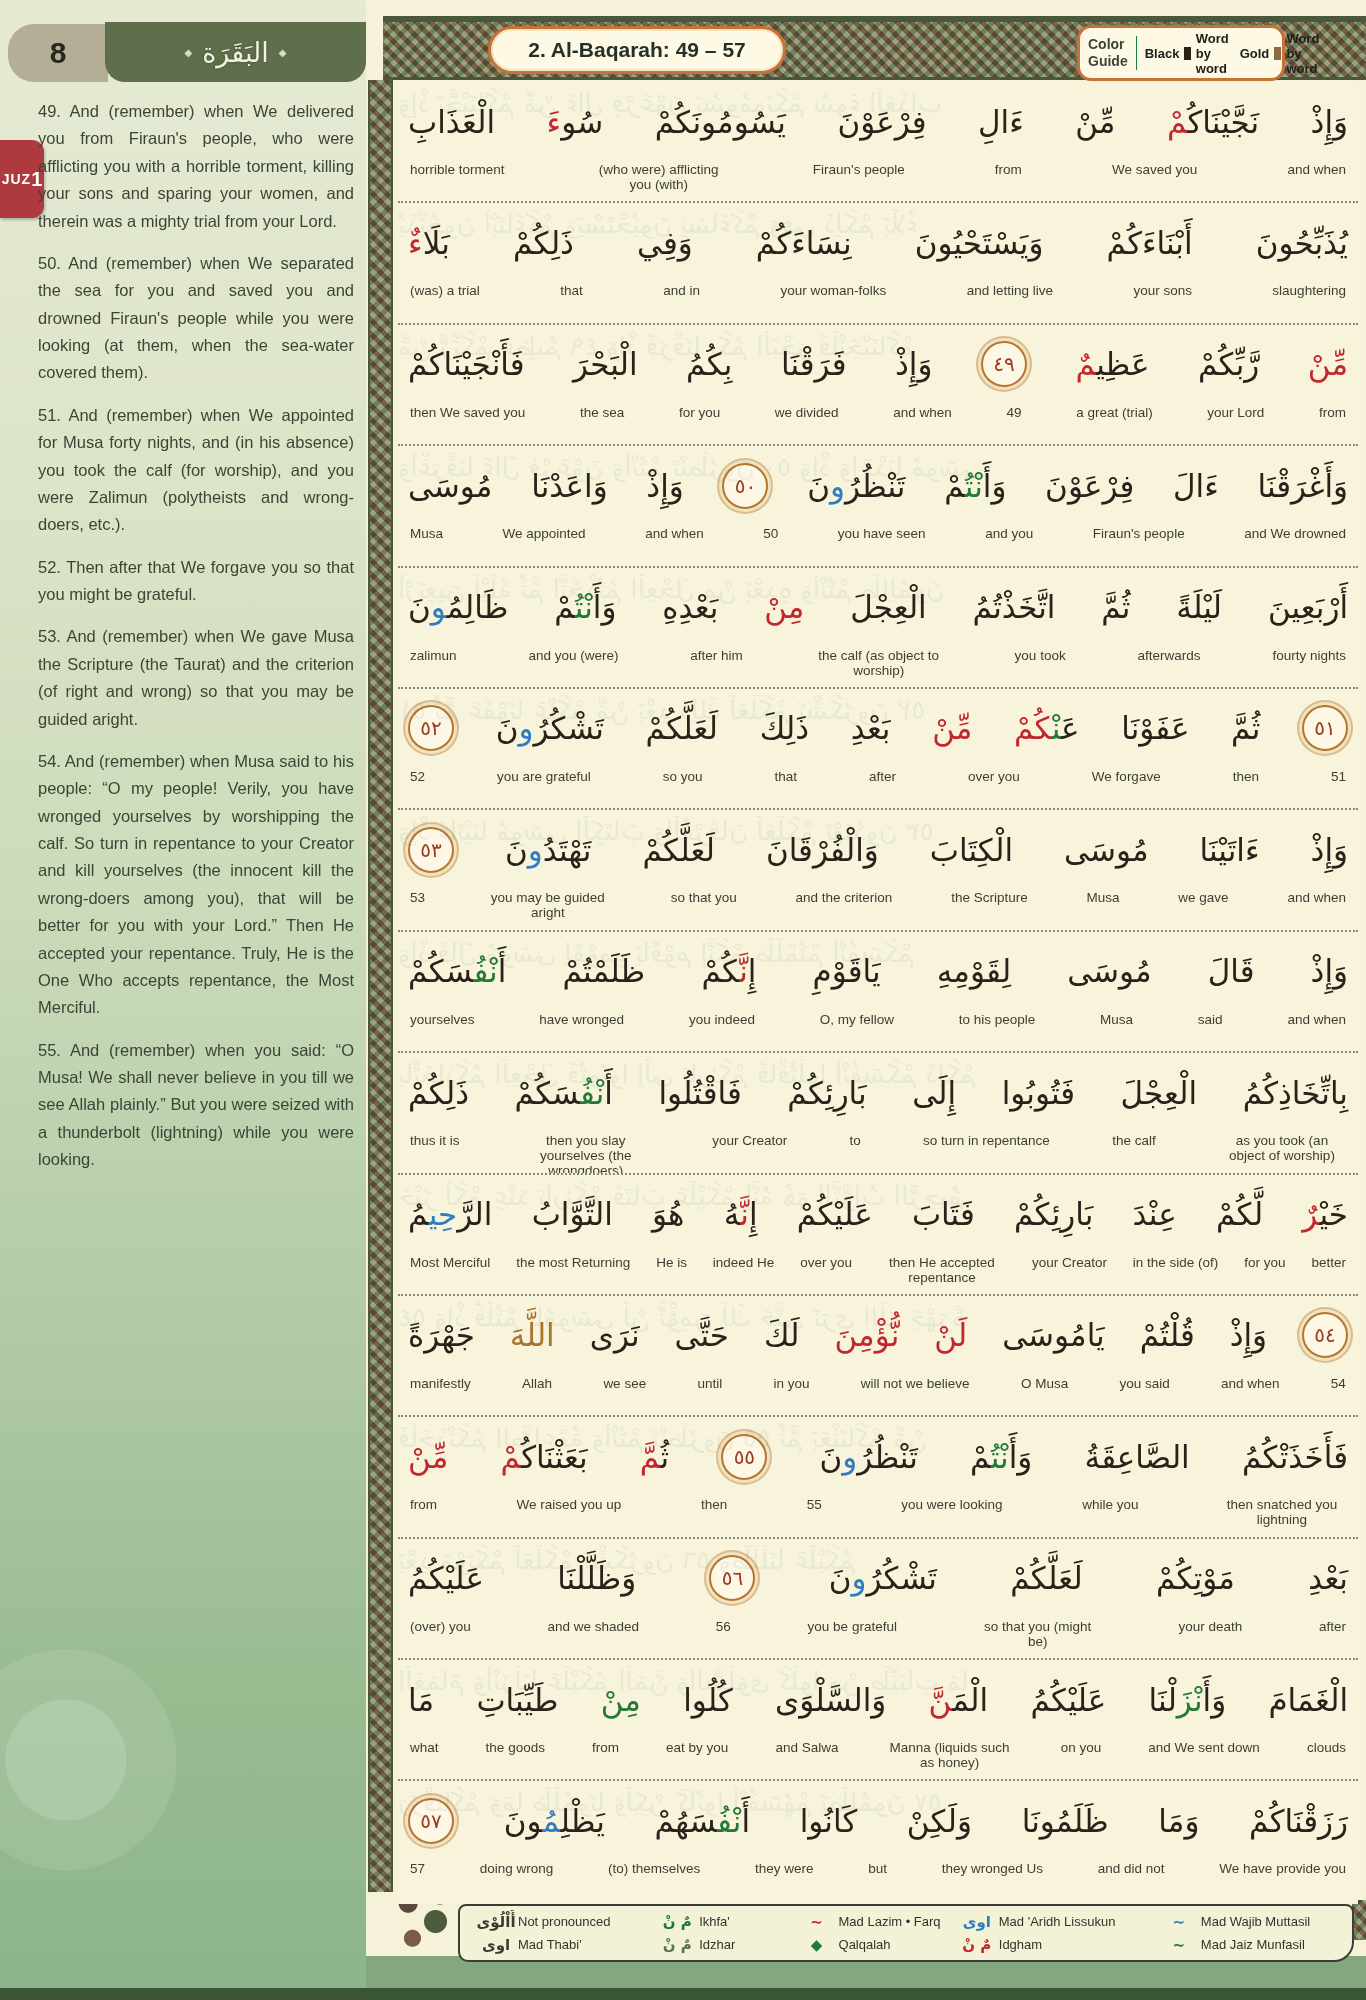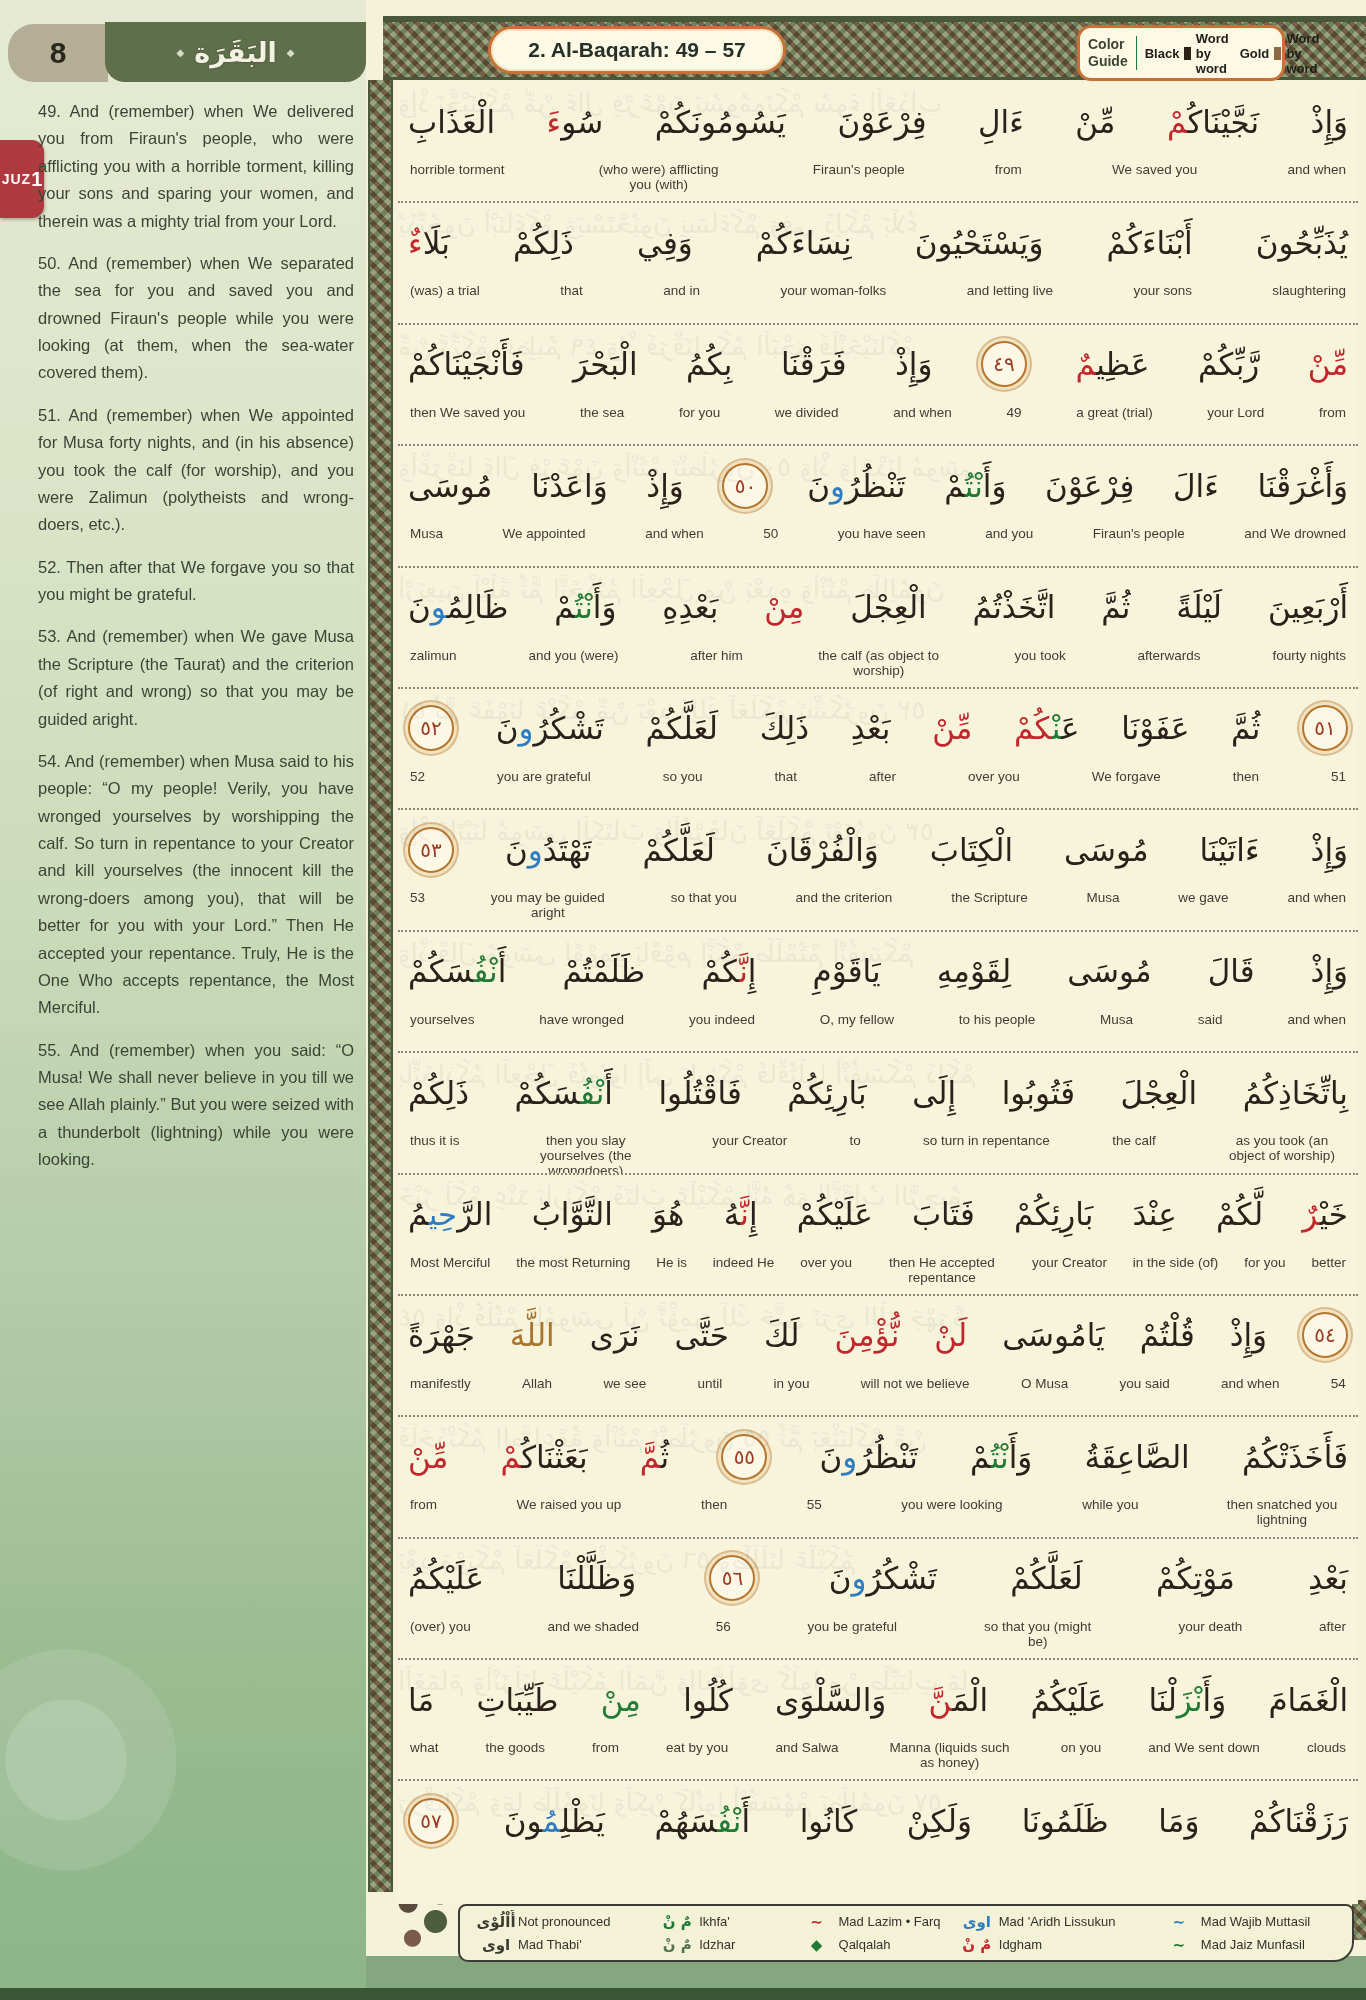--- a/index.html
+++ b/index.html
@@ -11,21 +11,21 @@
     background:
       radial-gradient(circle at 18% 88%, rgba(255,255,255,.14) 0 60px, rgba(255,255,255,0) 61px),
       radial-gradient(circle at 18% 88%, rgba(255,255,255,.10) 0 110px, rgba(255,255,255,0) 111px),
       linear-gradient(180deg,#e6ead3 0%, #dde5c9 22%, #ccdbba 45%, #afc9a4 68%, #98bb90 85%, #8db58a 100%);
   }
   .page-tab { position:absolute; left:8px; top:24px; width:100px; height:58px;
     background:#b3ae95; border-radius:26px 0 0 26px; display:flex; align-items:center; justify-content:center; }
   .page-tab span { font-size:30px; font-weight:bold; color:#27271f; }
   .surah-band { position:absolute; left:105px; top:22px; width:261px; height:60px;
     background:#5f6e4b; border-radius:0 0 20px 20px; display:flex; align-items:center; justify-content:center; gap:10px; }
-  .surah-band .callig { color:#f3f2e2; font-family:"DejaVu Sans", sans-serif; font-size:27px; font-weight:bold;
+  .surah-band .callig { color:#f3f2e2; font-family:"DejaVu Sans", sans-serif; font-size:27px; font-weight:normal;
     text-shadow:0 0 2px #39442c; letter-spacing:1px; }
   .surah-band .dec { color:#d8dcc2; font-size:10px; }
   .juz-tab { position:absolute; left:0; top:140px; width:44px; height:78px; background:#ae3a40;
     border-radius:0 12px 12px 0; box-shadow:1px 2px 3px rgba(0,0,0,.25);
     display:flex; flex-direction:row; align-items:center; justify-content:center; color:#fff; }
   .juz-tab .jl { font-size:14px; font-weight:bold; letter-spacing:1px; }
   .juz-tab .jn { font-size:20px; font-weight:bold; }
   .trans-col { position:absolute; left:38px; top:98px; width:316px; height:1870px; overflow:hidden;
     color:#3c4435; font-size:16.5px; line-height:1.66; text-align:justify; }
   .trans-col p { margin-bottom:15px; }
@@ -482,20 +482,30 @@
       <div class="arabic">
         <span class="word"><span class="c-k">رَزَقْنَاكُمْ</span></span>
         <span class="word"><span class="c-k">وَمَا</span></span>
         <span class="word"><span class="c-k">ظَلَمُونَا</span></span>
         <span class="word"><span class="c-k">وَلَكِنْ</span></span>
         <span class="word"><span class="c-k">كَانُوا</span></span>
         <span class="word"><span class="c-k">أَ</span><span class="c-g">نْفُ</span><span class="c-k">سَهُمْ</span></span>
         <span class="word"><span class="c-k">يَظْلِ</span><span class="c-b">مُ</span><span class="c-k">ونَ</span></span>
         <span class="vcircle">٥٧</span>
       </div>
+      <div class="wrow">
+        <div class="wcell">57</div>
+        <div class="wcell">doing wrong</div>
+        <div class="wcell">(to) themselves</div>
+        <div class="wcell">they were</div>
+        <div class="wcell">but</div>
+        <div class="wcell">they wronged Us</div>
+        <div class="wcell">and did not</div>
+        <div class="wcell">We have provide you</div>
+      </div>
     </div>
   </div>
 
 <div class="legend" id="legend">
     <div class="litem">
       <span class="lsym" style="color: rgb(58, 58, 51);">أُاْلُوْى</span>
       <span class="llab">Not pronounced</span>
     </div>
     <div class="litem">
       <span class="lsym" style="color: rgb(58, 58, 51);">اوى</span>

